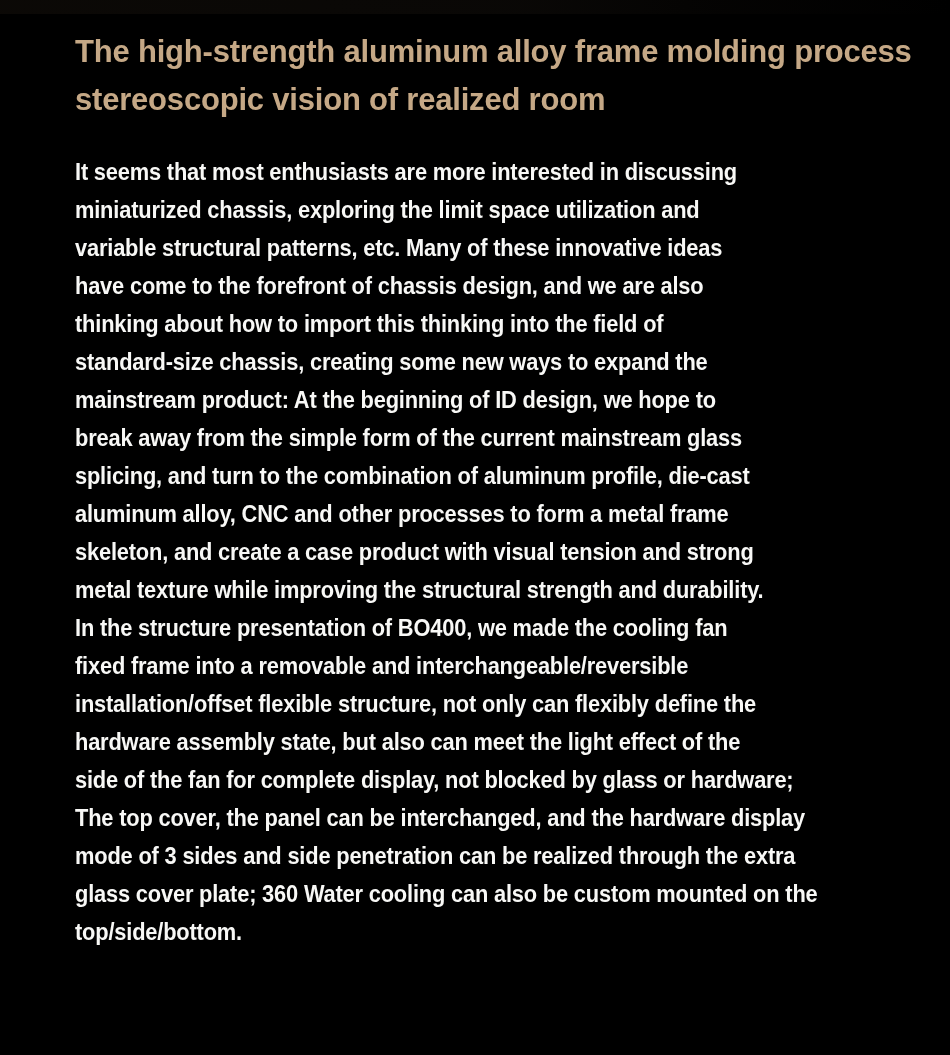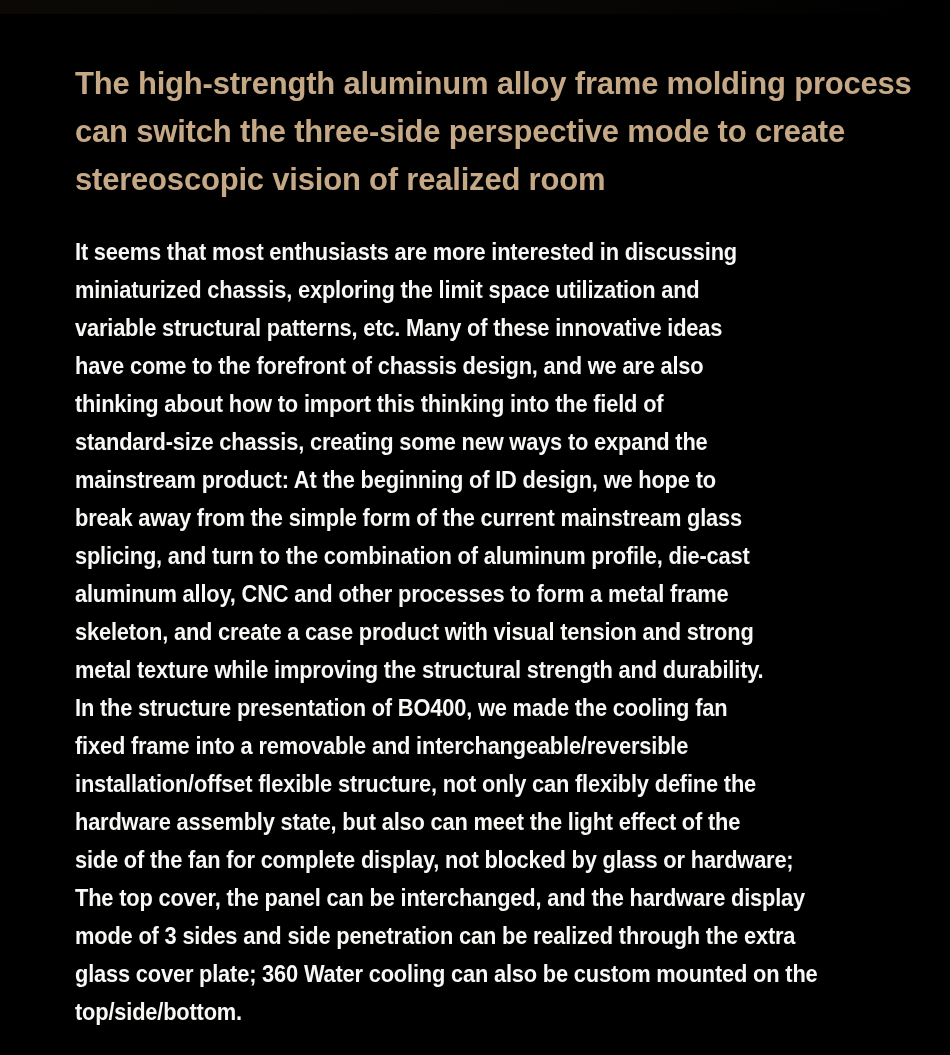--- a/index.html
+++ b/index.html
@@ -12,21 +12,21 @@
     width: 950px;
     height: 1055px;
     background: var(--bg);
     overflow: hidden;
     font-family: "Liberation Sans", sans-serif;
   }
   .page {
     position: relative;
     width: 950px;
     height: 820px;
-    padding: 60px 18px 0 75px;
+    padding: 28px 18px 0 75px;
     background: var(--bg);
   }
   
   .top-edge-artifact {
     position: absolute;
     top: 0; left: 0;
     width: 100%; height: 14px;
     background: linear-gradient(90deg, #0d0a07 0%, #0b0907 55%, #050403 75%, #000 100%);
     opacity: 0.85;
   }
@@ -51,21 +51,20 @@
   .body-line { white-space: nowrap; }
 </style>
 </head>
 <body>
 
 <main class="page">
   <div class="top-edge-artifact"></div>
 
   <section class="headline">
     <div class="headline-line">The high-strength aluminum alloy frame molding process</div>
-    <div class="headline-line">can switch the three-side perspective mode to create</div>
     <div class="headline-line">stereoscopic vision of realized room</div>
   </section>
 
   <section class="body-paragraph">
     <div class="body-line">It seems that most enthusiasts are more interested in discussing</div>
     <div class="body-line">miniaturized chassis, exploring the limit space utilization and</div>
     <div class="body-line">variable structural patterns, etc. Many of these innovative ideas</div>
     <div class="body-line">have come to the forefront of chassis design, and we are also</div>
     <div class="body-line">thinking about how to import this thinking into the field of</div>
     <div class="body-line">standard-size chassis, creating some new ways to expand the</div>

